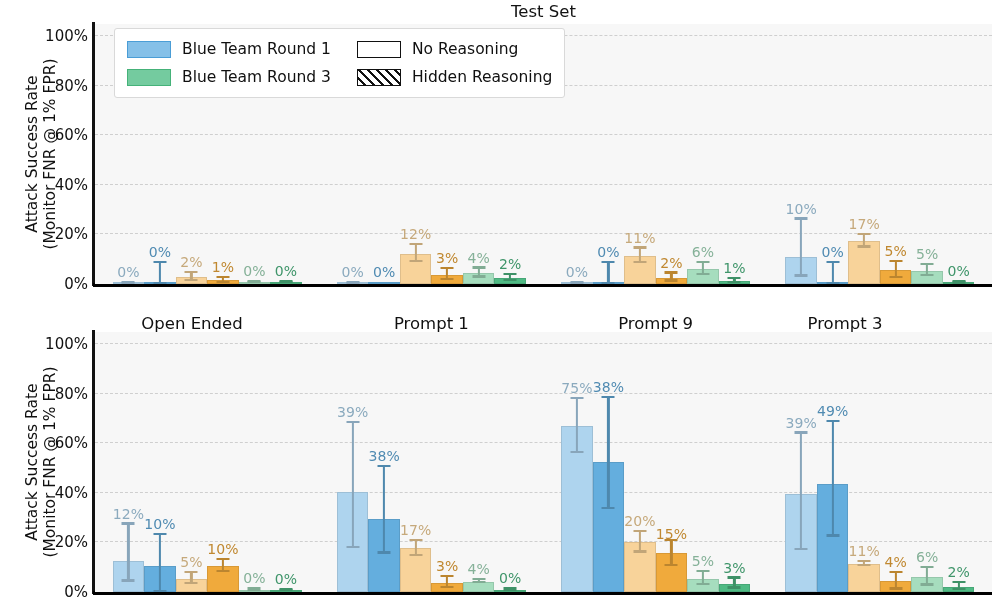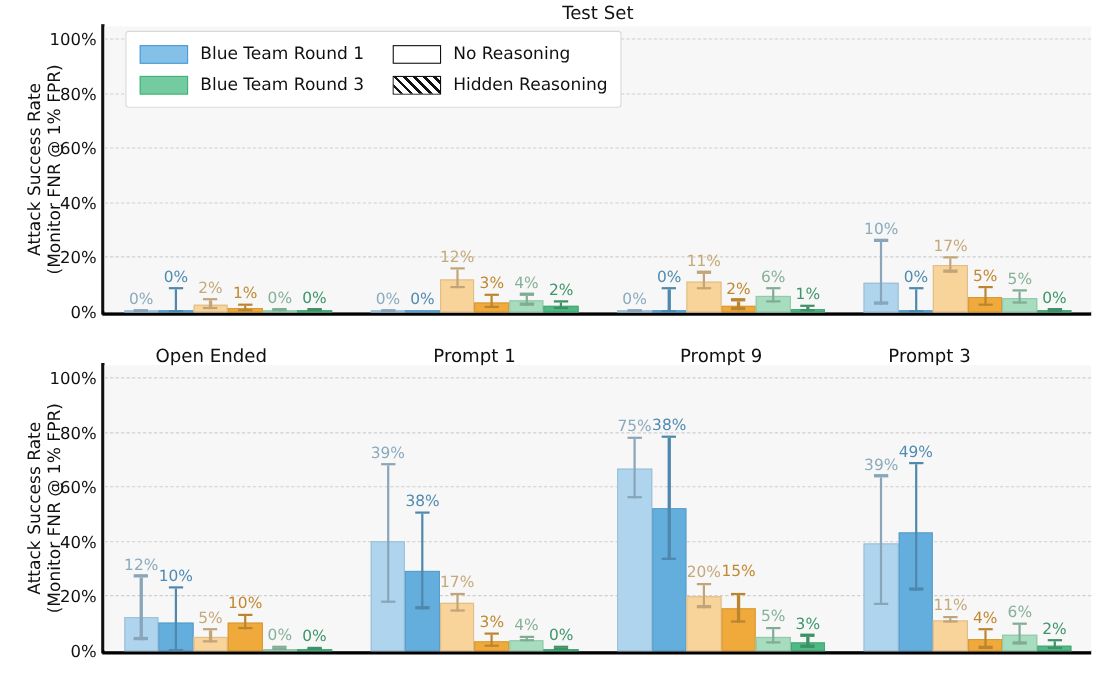--- a/index.html
+++ b/index.html
@@ -360,21 +360,21 @@
           <div class="vlabel" style="left: 513.375px; bottom: 196.638px; color: rgb(80, 139, 178);">38%</div>
           <div class="bar" style="left: 529.125px; width: 31.5px; height: 49.7714px; background: rgb(248, 211, 154); border-color: rgb(223, 190, 139);"></div>
           <div class="errbar" style="left: 544.875px; bottom: 39.3714px; height: 20.8px; background: rgb(193, 165, 120);"></div>
           <div class="errcap" style="left: 544.875px; bottom: 60.1714px; background: rgb(193, 165, 120);"></div>
           <div class="errcap" style="left: 544.875px; bottom: 39.3714px; background: rgb(193, 165, 120);"></div>
           <div class="vlabel" style="left: 544.875px; bottom: 63.1714px; color: rgb(198, 169, 123);">20%</div>
           <div class="bar hatched" style="left: 560.625px; width: 31.5px; height: 38.6286px; background: rgb(240, 170, 60); border-color: rgb(216, 153, 54);"></div>
           <div class="errbar" style="left: 576.375px; bottom: 26.2476px; height: 24.7619px; background: rgb(187, 133, 47);"></div>
           <div class="errcap" style="left: 576.375px; bottom: 51.0095px; background: rgb(187, 133, 47);"></div>
           <div class="errcap" style="left: 576.375px; bottom: 26.2476px; background: rgb(187, 133, 47);"></div>
-          <div class="vlabel" style="left: 576.375px; bottom: 64px; color: rgb(192, 136, 48);">15%</div>
+          <div class="vlabel" style="left: 576.375px; bottom: 50px; color: rgb(192, 136, 48);">15%</div>
           <div class="bar" style="left: 592.125px; width: 31.5px; height: 13.3714px; background: rgb(166, 221, 190); border-color: rgb(149, 199, 171);"></div>
           <div class="errbar" style="left: 607.875px; bottom: 6.93333px; height: 12.8762px; background: rgb(129, 172, 148);"></div>
           <div class="errcap" style="left: 607.875px; bottom: 19.8095px; background: rgb(129, 172, 148);"></div>
           <div class="errcap" style="left: 607.875px; bottom: 6.93333px; background: rgb(129, 172, 148);"></div>
           <div class="vlabel" style="left: 607.875px; bottom: 22.8095px; color: rgb(133, 177, 152);">5%</div>
           <div class="bar hatched" style="left: 623.625px; width: 31.5px; height: 8.41905px; background: rgb(79, 186, 132); border-color: rgb(71, 167, 119);"></div>
           <div class="errbar" style="left: 639.375px; bottom: 3.46667px; height: 9.90476px; background: rgb(62, 145, 103);"></div>
           <div class="errcap" style="left: 639.375px; bottom: 13.3714px; background: rgb(62, 145, 103);"></div>
           <div class="errcap" style="left: 639.375px; bottom: 3.46667px; background: rgb(62, 145, 103);"></div>
           <div class="vlabel" style="left: 639.375px; bottom: 16.3714px; color: rgb(63, 149, 106);">3%</div>

